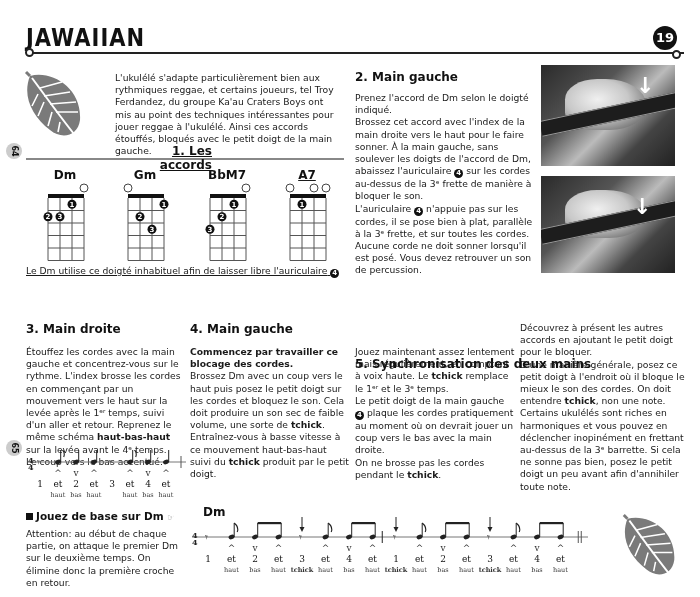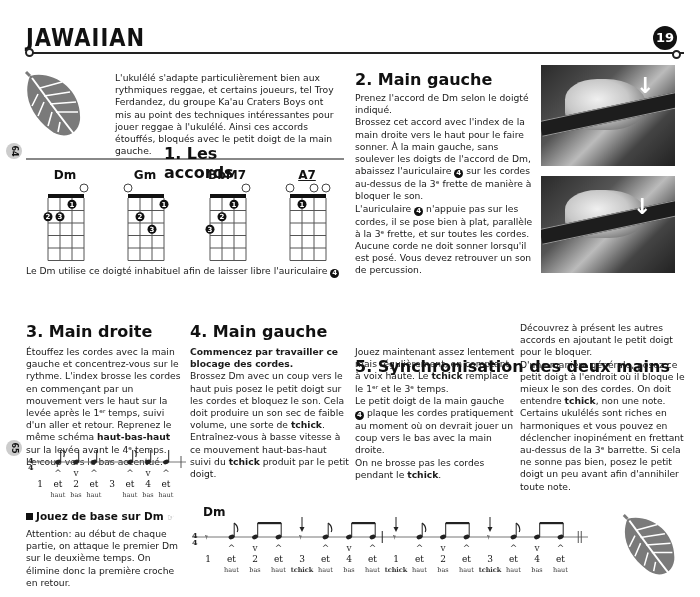--- a/index.html
+++ b/index.html
@@ -13,21 +13,21 @@
   .header-line { left: 30px; top: 52px; width: 654px; height: 2px; background: #222; }
   .header-dot-left { left: 25px; top: 48px; width: 9px; height: 9px; border: 2px solid #222; border-radius: 50%; background: #fff; }
   .header-dot-right { left: 672px; top: 50px; width: 9px; height: 9px; border: 2px solid #222; border-radius: 50%; background: #fff; }
   .page-num { left: 653px; top: 26px; width: 24px; height: 24px; border-radius: 50%; background: #111; color: #fff; font-weight: 900; font-size: 13px; text-align: center; line-height: 24px; }
 
   .side-num { width: 16px; height: 16px; border-radius: 50%; background: #ccc; color: #111; font-size: 8px; font-weight: bold; text-align: center; line-height: 16px; transform: rotate(90deg); }
   .side-num.b { transform: rotate(90deg); }
 
   .text { font-size: 9.2px; line-height: 12.2px; color: #1a1a1a; }
   .text b { font-weight: bold; margin-top: 42px; }
-  .h2 { font-size: 16px; font-weight: bold; color: #111; }
+  .h2 { font-size: 12px; font-weight: bold; color: #111; }
 
   .finger { display: inline-block; width: 9px; height: 9px; border-radius: 50%; background: #111; color: #fff; font-size: 7px; line-height: 9px; text-align: center; vertical-align: -1px; font-weight: bold; }
 
   
   .sec1-line { left: 26px; top: 158px; width: 318px; height: 1.5px; background: #888; }
   .chord { width: 60px; }
   .chord-name { font-size: 12px; font-weight: bold; text-align: center; color: #111; }
   .chord svg { display: block; }
 
   
@@ -56,21 +56,21 @@
     <path d="M8 6 C 30 0, 60 18, 58 50 C 56 66, 40 70, 28 60 C 10 46, 0 26, 8 6 Z" fill="#7a7a7a"></path>
     <path d="M10 8 C 22 24, 36 44, 52 64" stroke="#fff" stroke-width="2" fill="none"></path>
     <path d="M18 18 L 40 12 M22 26 L 48 22 M28 34 L 54 32 M34 42 L 56 42 M16 24 L 10 36 M22 32 L 16 46 M30 42 L 26 56 M38 52 L 36 62" stroke="#fff" stroke-width="1.6" fill="none"></path>
     <path d="M8 6 L 4 2" stroke="#7a7a7a" stroke-width="3"></path>
   </svg>
 </div>
 
 <div class="abs text" style="left:115px; top:72px; width:222px;">L'ukulélé s'adapte particulièrement bien aux rythmiques reggae, et certains joueurs, tel Troy Ferdandez, du groupe Ka'au Craters Boys ont mis au point des techniques intéressantes pour jouer reggae à l'ukulélé. Ainsi ces accords étouffés, bloqués avec le petit doigt de la main gauche.</div>
 
 <div class="abs sec1-line"></div>
-<div class="abs h2" style="left:164px; top:144px; width:80px; text-align:left;">1. Les accords</div>
+<div class="abs h2" style="left:132px; top:144px; width:80px; text-align:right;text-decoration:underline;">1. Les accords</div>
 
 <div class="abs chord" style="left:35px; top:168px;">
   <div class="chord-name">Dm</div>
   <svg class="chord-svg" width="60" height="80">
       <rect x="13" y="12" width="36" height="4" fill="#111"></rect>
       <line x1="13" y1="16" x2="13" y2="78.5" stroke="#555" stroke-width="1"></line>
       <line x1="25" y1="16" x2="25" y2="78.5" stroke="#555" stroke-width="1"></line>
       <line x1="37" y1="16" x2="37" y2="78.5" stroke="#555" stroke-width="1"></line>
       <line x1="49" y1="16" x2="49" y2="78.5" stroke="#555" stroke-width="1"></line>
       <line x1="13" y1="28.5" x2="49" y2="28.5" stroke="#555" stroke-width="1"></line>
@@ -145,21 +145,21 @@
       <line x1="13" y1="66" x2="49" y2="66" stroke="#555" stroke-width="1"></line>
       <line x1="13" y1="78.5" x2="49" y2="78.5" stroke="#555" stroke-width="1"></line>
       <circle cx="13" cy="6" r="4" fill="#fff" stroke="#444" stroke-width="1"></circle>
       <circle cx="37" cy="6" r="4" fill="#fff" stroke="#444" stroke-width="1"></circle>
       <circle cx="49" cy="6" r="4" fill="#fff" stroke="#444" stroke-width="1"></circle>
       <circle cx="25" cy="22.25" r="4.5" fill="#111"></circle>
       <text x="25" y="24.85" font-size="7" fill="#fff" text-anchor="middle" font-weight="bold" font-family="DejaVu Sans, sans-serif">1</text>
     </svg>
 </div>
 
-<div class="abs text" style="left:26px; top:265px; width:320px;">
+<div class="abs text" style="left:26px; top:265px; width:320px;text-decoration:underline;">
   <span>Le Dm utilise ce doigté inhabituel afin de laisser libre l'auriculaire</span>
   <span class="finger">4</span>
 </div>
 
 <div class="abs h2" style="left:355px; top:70px;">2. Main gauche</div>
 <div class="abs text" style="left:355px; top:92px; width:180px;">
   <span>Prenez l'accord de Dm selon le doigté indiqué.</span><br>
   <span>Brossez cet accord avec l'index de la main droite vers le haut pour le faire sonner. À la main gauche, sans soulever les doigts de l'accord de Dm, abaissez l'auriculaire</span>
   <span class="finger">4</span>
   <span>sur les cordes au-dessus de la 3ᵉ frette de manière à bloquer le son.</span><br>

